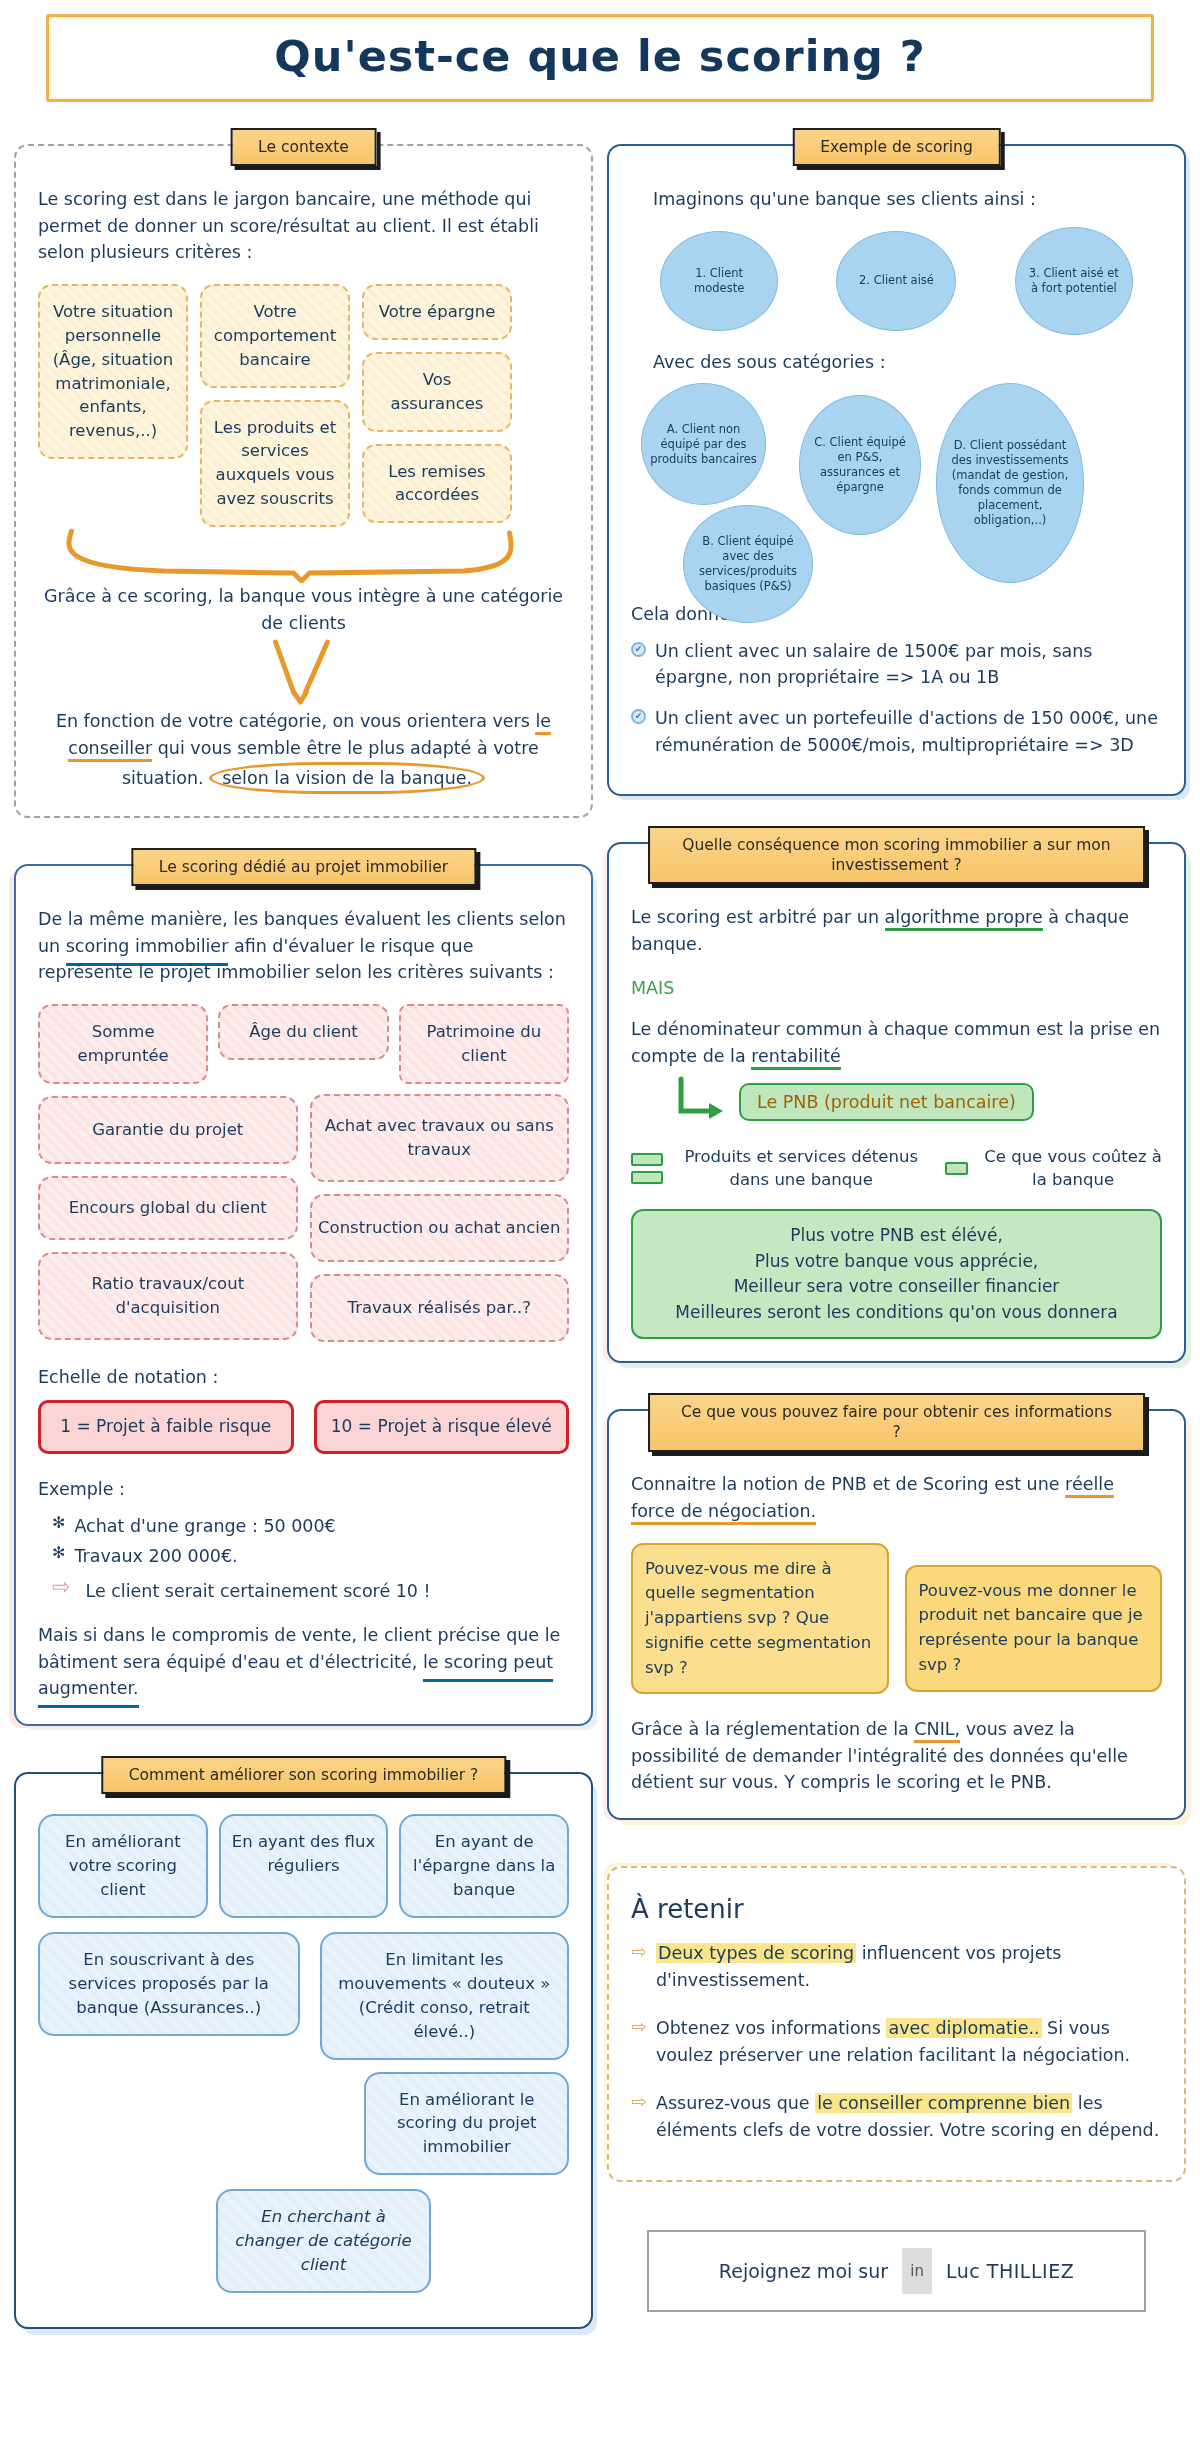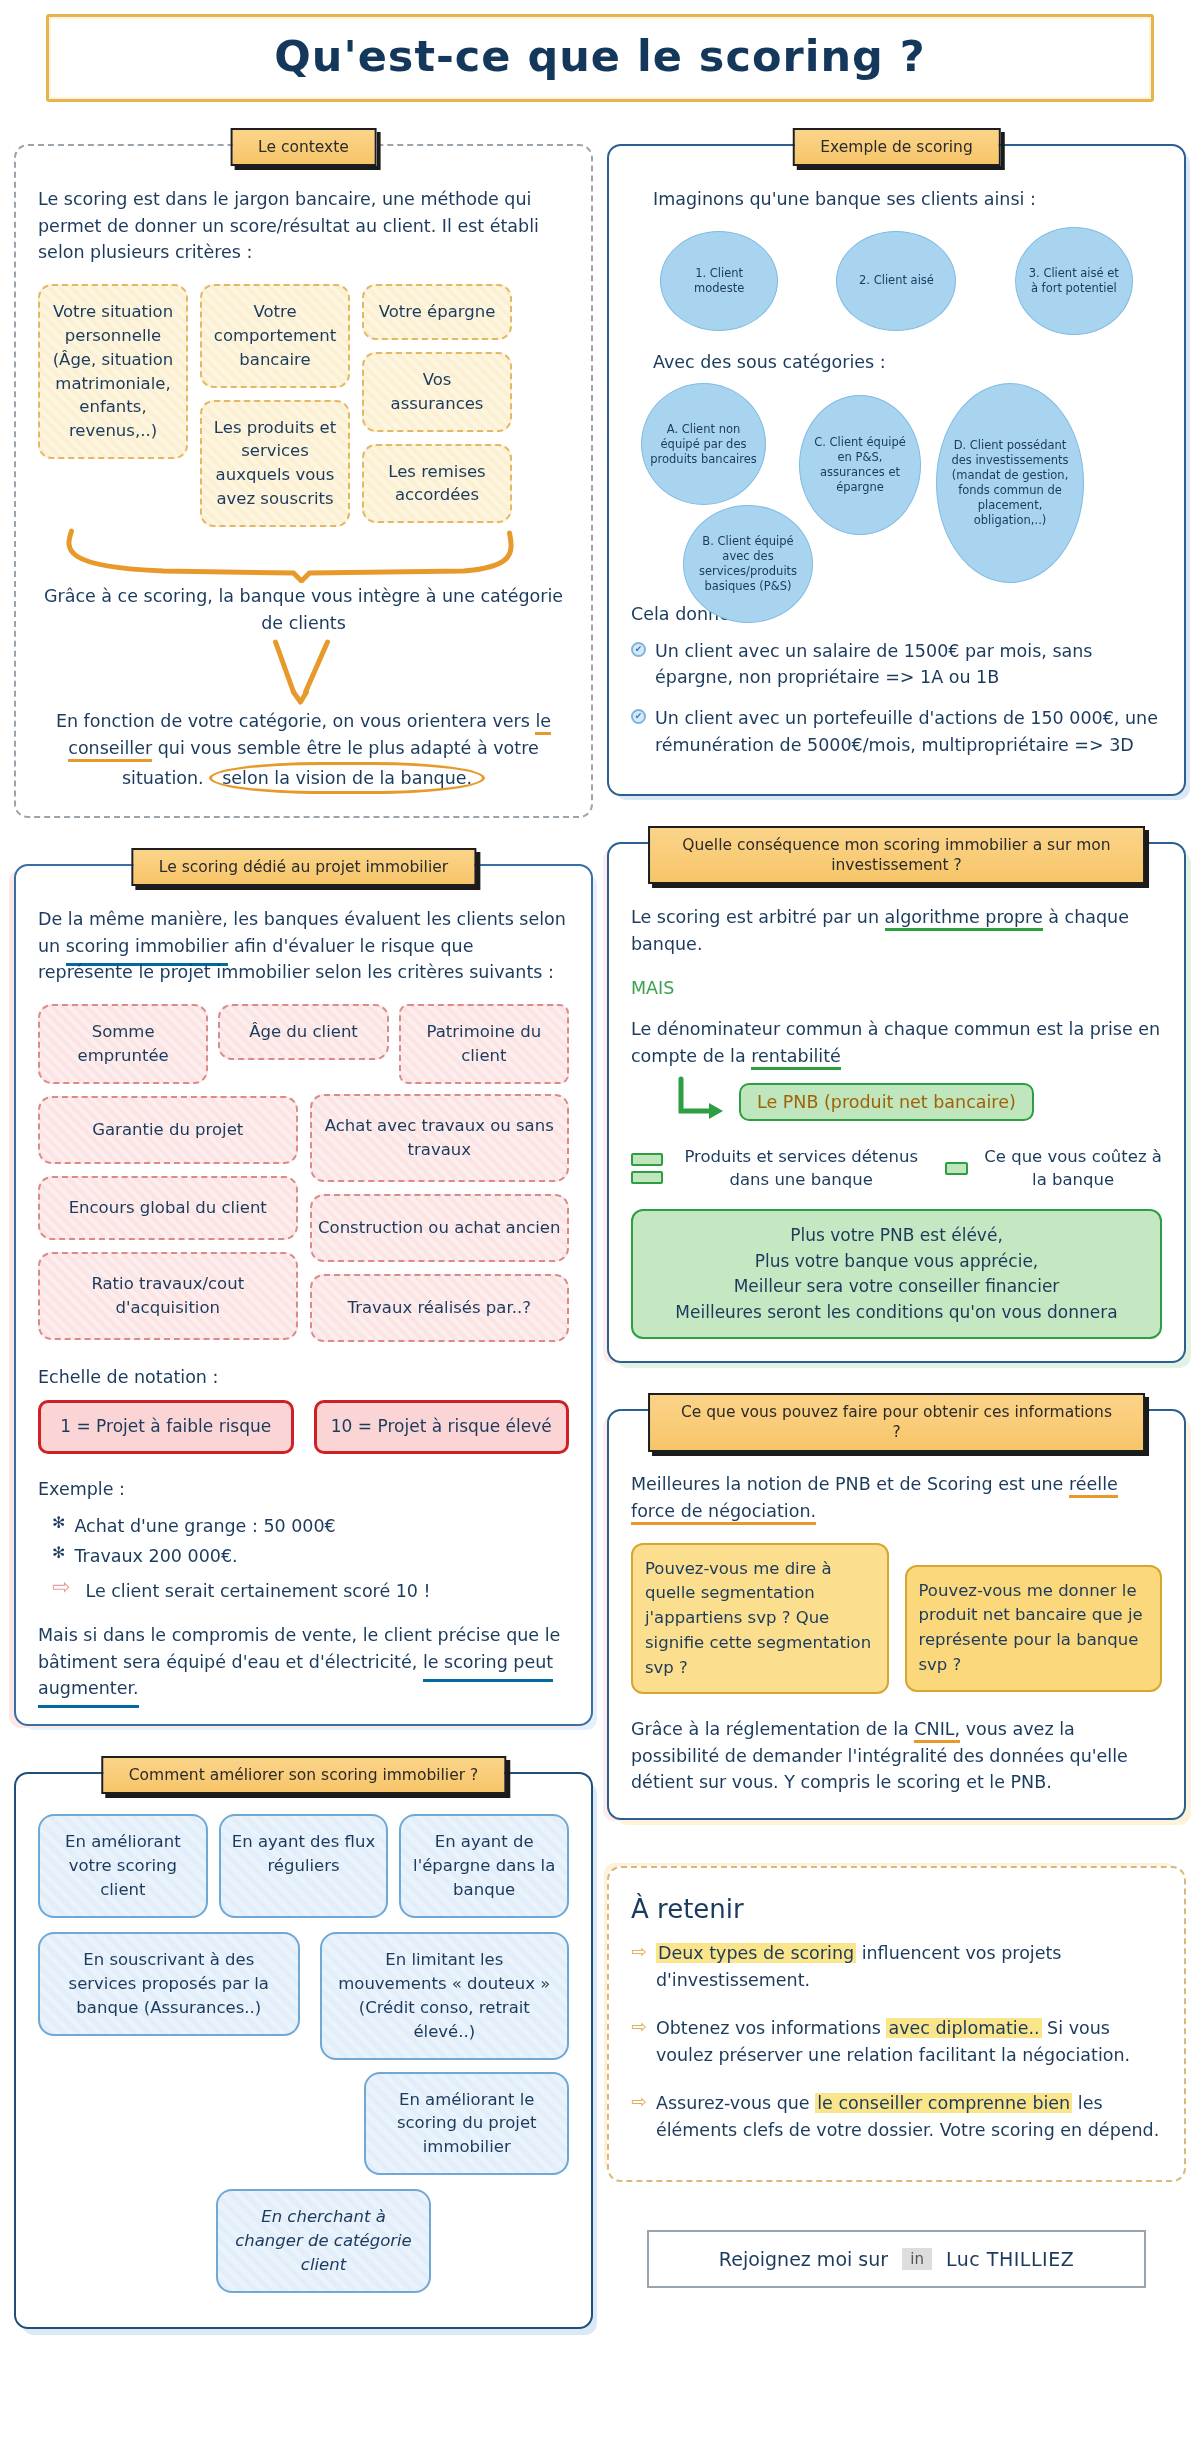--- a/index.html
+++ b/index.html
@@ -155,21 +155,21 @@
     flex:1;background:#fbdf8e;border:2px solid #d9a531;border-radius:12px;
     padding:12px 12px;font-size:16.5px;line-height:1.5;
   }
   .q-card.b{ margin-top:22px; background:#fbd87c;}
 
   
   .footer-box{
     margin: 22px 40px 0 40px; border:2px solid #9aa4ad; padding:16px 10px;
     display:flex;align-items:center;justify-content:center;gap:14px;font-size:19px;
   }
-  .li-ico{ width:30px;height:22px;background:#dddddd;display:flex;align-items:center;justify-content:center;
+  .li-ico{ width:30px;height:46px;background:#dddddd;display:flex;align-items:center;justify-content:center;
            font-size:15px;color:#555;}
   .sec-title{ font-size:26px; margin-bottom:16px;}
 </style>
 </head>
 <body>
 
 <div class="page">
 
   <div class="title-bar">
     <div class="t">Qu'est-ce que le scoring ?</div>
@@ -363,21 +363,21 @@
             <div>Meilleur sera votre conseiller financier</div>
             <div>Meilleures seront les conditions qu'on vous donnera</div>
           </div>
         </div>
       </section>
 
       <section class="panel p-amber">
         <div class="ribbon two">Ce que vous pouvez faire pour obtenir ces informations ?</div>
         <div class="panel-body" style="padding-top:60px;">
           <p class="txt">
-            <span>Meilleures la notion de PNB et de Scoring est une </span><span class="u-orange">réelle force de négociation.</span>
+            <span>Connaitre la notion de PNB et de Scoring est une </span><span class="u-orange">réelle force de négociation.</span>
           </p>
 
           <div class="q-row">
             <div class="q-card">Pouvez-vous me dire à quelle segmentation j'appartiens svp ? Que signifie cette segmentation svp ?</div>
             <div class="q-card b">Pouvez-vous me donner le produit net bancaire que je représente pour la banque svp ?</div>
           </div>
 
           <p class="txt mt22">
             <span>Grâce à la réglementation de la </span><span class="u-orange">CNIL,</span><span> vous avez la possibilité de demander l'intégralité des données qu'elle détient sur vous. Y compris le scoring et le PNB.</span>
           </p>

